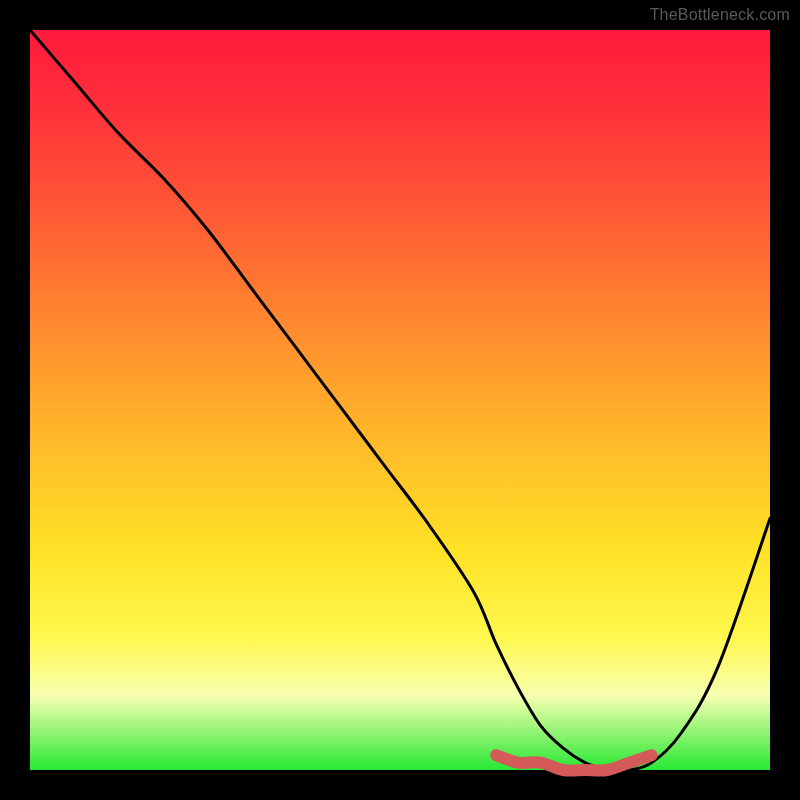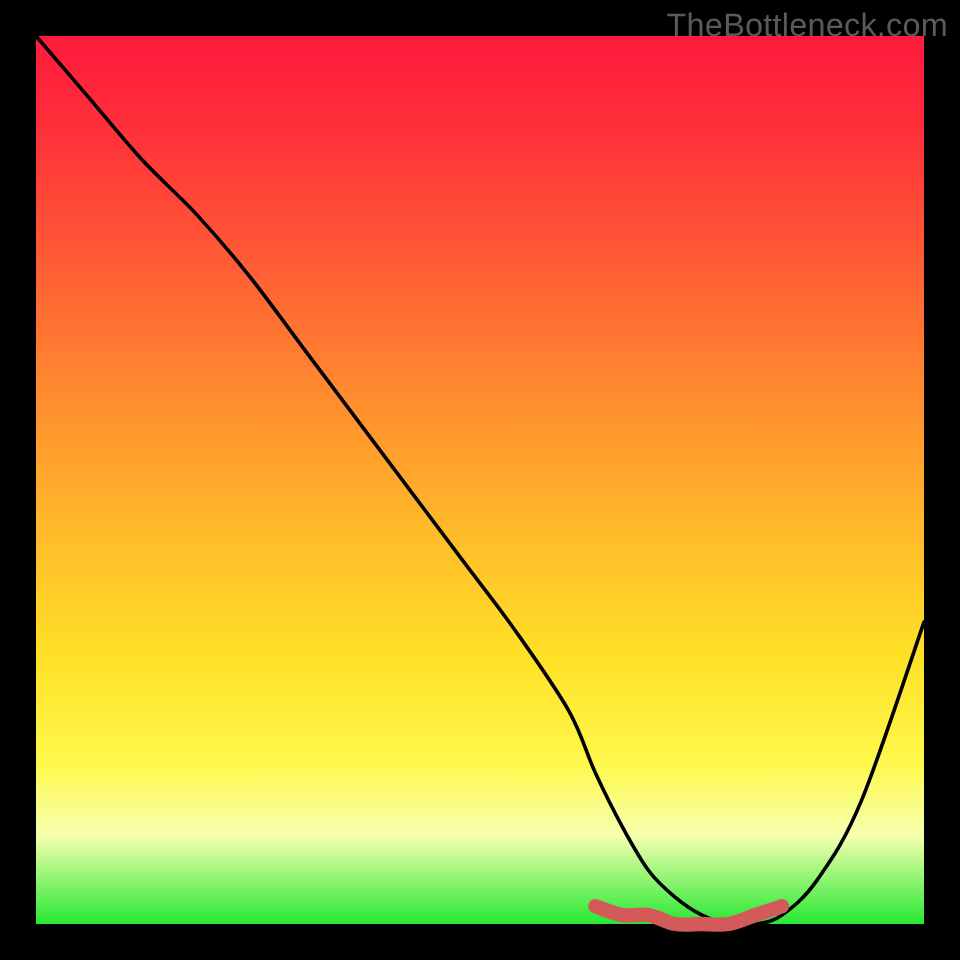--- a/index.html
+++ b/index.html
@@ -34,21 +34,21 @@
       #fff84d 82%,
       #f7ffb0 90%,
       #27e833 100%
     );
   }
   .watermark {
     position: absolute;
     top: 6px;
     right: 10px;
     font-family: Arial, Helvetica, sans-serif;
-    font-size: 27px;
+    font-size: 16px;
     color: #5a5a5a;
     font-weight: 500;
     letter-spacing: 0.2px;
   }
   svg.curve {
     position: absolute;
     left: 0;
     top: 0;
     width: 740px;
     height: 740px;

